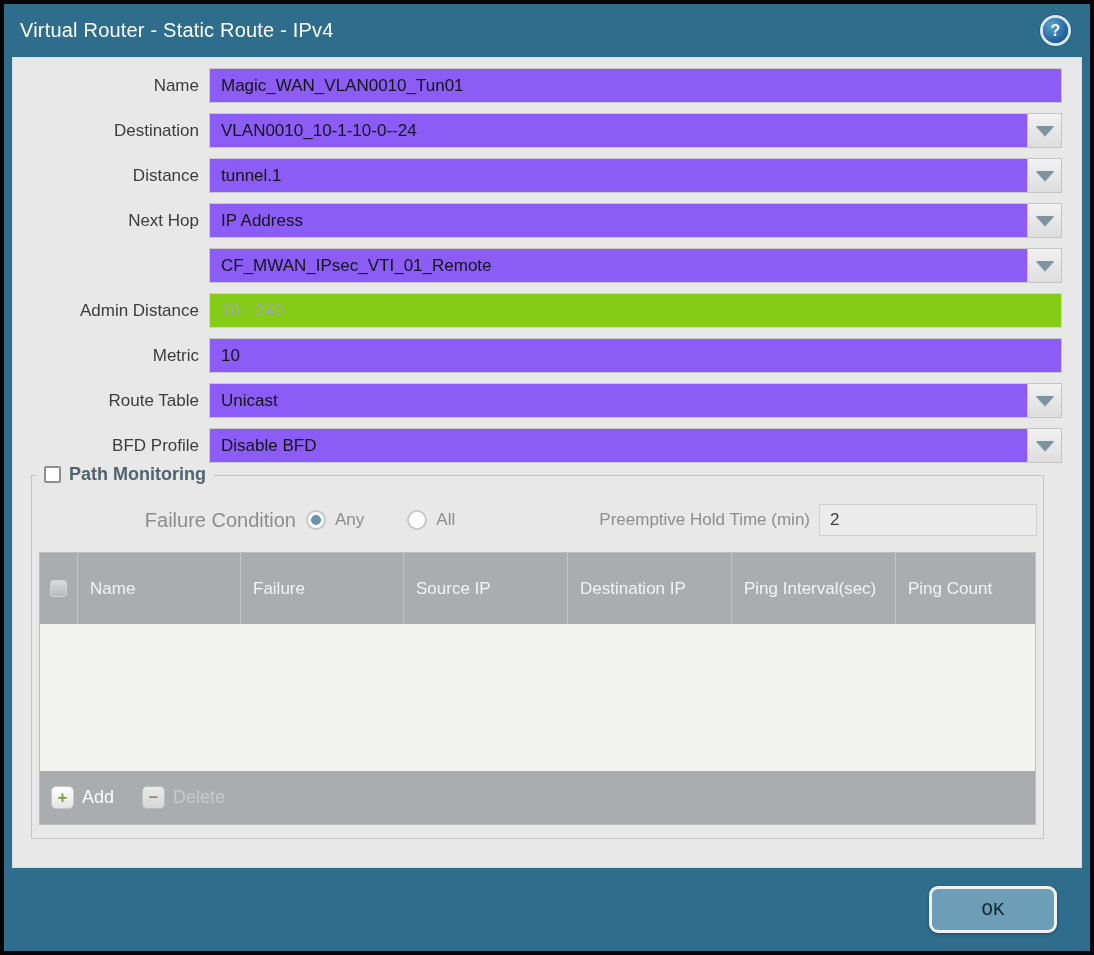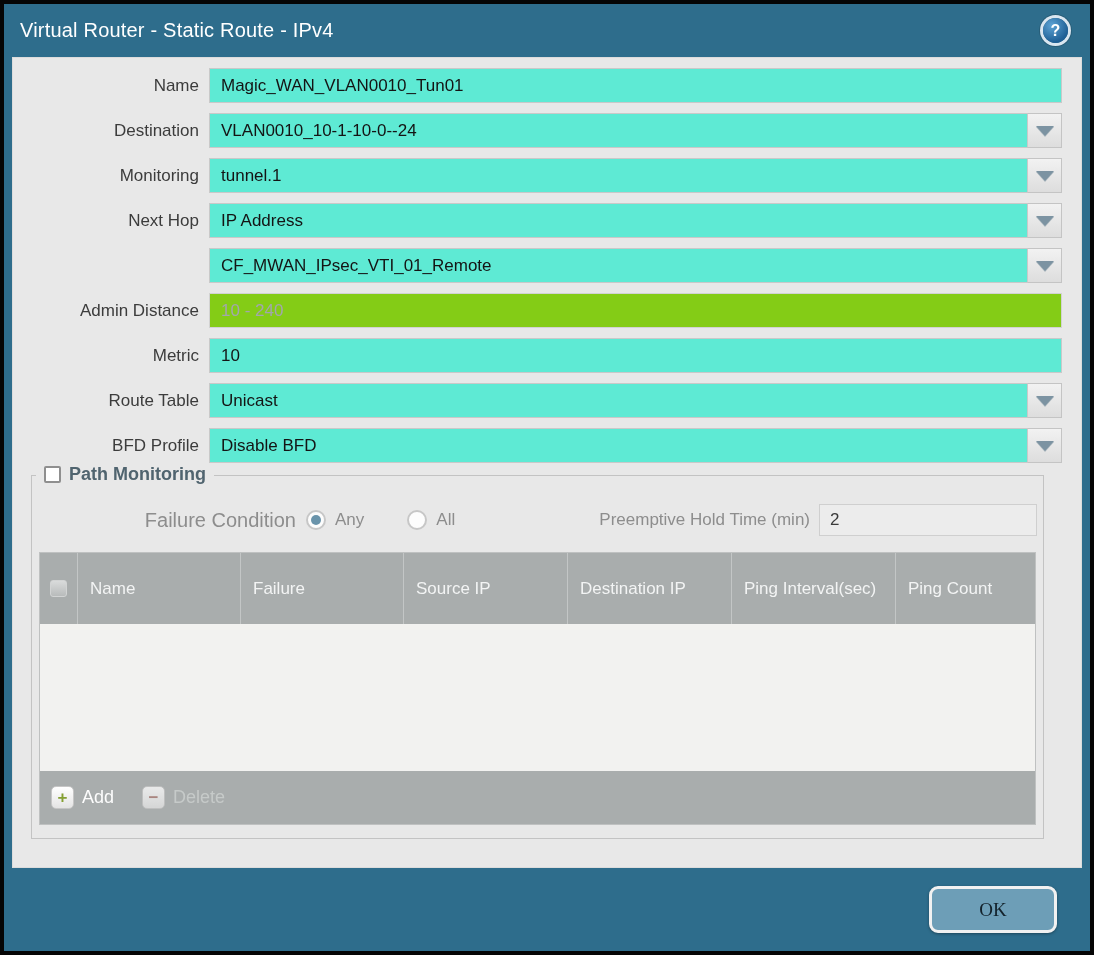--- a/index.html
+++ b/index.html
@@ -38,21 +38,21 @@
     overflow:hidden;
   }
 
   .form-row{ display:flex; align-items:center; margin-bottom:10px; }
   .form-row .lbl{
     width:196px; text-align:right; padding-right:10px;
     font-size:17px; color:#3c3c3c; flex-shrink:0;
   }
   .field{ flex:1; display:flex; height:35px; }
   .field input{
-    flex:1; height:35px; border:1px solid #c9c9c9; background:#5eead4;
+    flex:1; height:35px; border:1px solid #c9c9c9; background:#8b5cf6;
     font-family:"Liberation Sans",sans-serif; font-size:17px; color:#141414;
     padding:0 11px; outline:none; min-width:0;
   }
   .field input::placeholder{ color:#a2a6ad; }
   .field.dim input{ background:#84cc16; border-color:#d2d2d2; }
   .dd-btn{
     width:34px; height:35px; flex-shrink:0;
     background:linear-gradient(#f2f2f2,#dddddd);
     border:1px solid #c4c4c4; border-left:none;
     display:flex; align-items:center; justify-content:center; cursor:pointer;
@@ -148,21 +148,21 @@
   .tb-btn.delete .tb-badge{ color:#aa7a72; opacity:.75; }
   .tb-btn.delete .tb-label{ color:#c6cac9; font-size:18px; }
 
   
   .footer{
     height:83px; display:flex; align-items:center; justify-content:flex-end;
     gap:17px; padding-right:33px;
   }
   .btn{
     width:128px; height:47px; border-radius:9px;
-    border:3px solid #f1f1f1; font-family:Liberation Serif, serif;
+    border:3px solid #f1f1f1; font-family:Liberation Mono, monospace;
     font-size:19px; color:#13222b; cursor:pointer;
     box-shadow:0 1px 3px rgba(0,0,0,.35);
   }
   .btn-ok{ background:#6d9eb7; }
   .btn-cancel{ background:#c7ccd1; color:#16191c; }
 </style>
 </head>
 <body>
 
 <div class="window">
@@ -185,21 +185,21 @@
       <div class="lbl">Destination</div>
       <div class="field">
         <input type="text" value="VLAN0010_10-1-10-0--24" style="">
         <div class="dd-btn">
             <div class="dd-arrow"></div>
           </div>
       </div>
     </div>
 
     <div class="form-row">
-      <div class="lbl">Monitoring</div>
+      <div class="lbl">Distance</div>
       <div class="field">
         <input type="text" value="tunnel.1" style="">
         <div class="dd-btn">
             <div class="dd-arrow"></div>
           </div>
       </div>
     </div>
 
     <div class="form-row">
       <div class="lbl">Next Hop</div>

